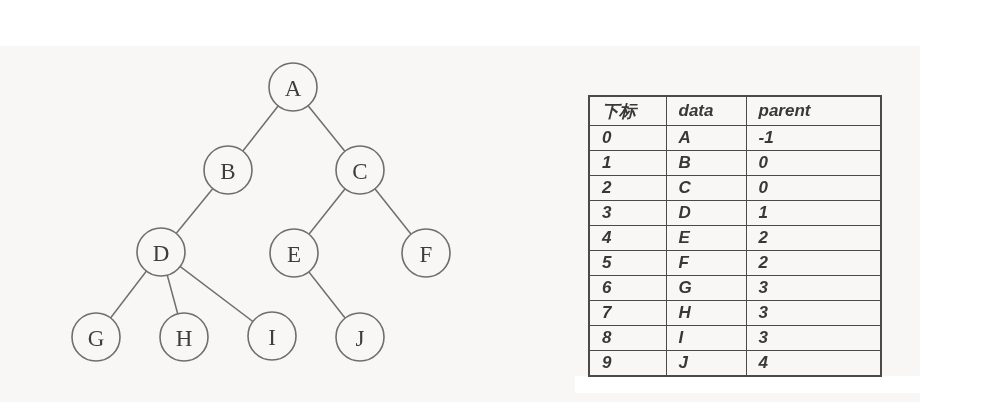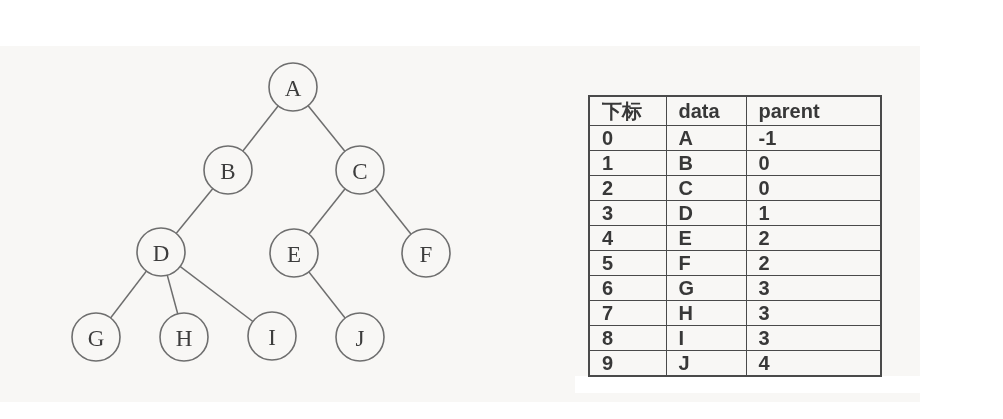--- a/index.html
+++ b/index.html
@@ -45,25 +45,26 @@
     border-collapse: collapse;
     table-layout: fixed;
     border: 2px solid #4a4a4a;
     background: transparent;
     color: #333333;
   }
   .parent-table th, .parent-table td {
     border: 1px solid #4a4a4a;
     text-align: left;
     padding: 0 0 0 12px;
-    font-size: 20px;
+    font-size: 17px;
     font-weight: 600;
     color: #383838;
     overflow: hidden;
     white-space: nowrap;
+    font-style: italic;
   }
   .parent-table th {
     height: 28px;
     font-weight: 600;
   }
   .parent-table td {
     height: 24px;
   }
 </style>
 </head>

